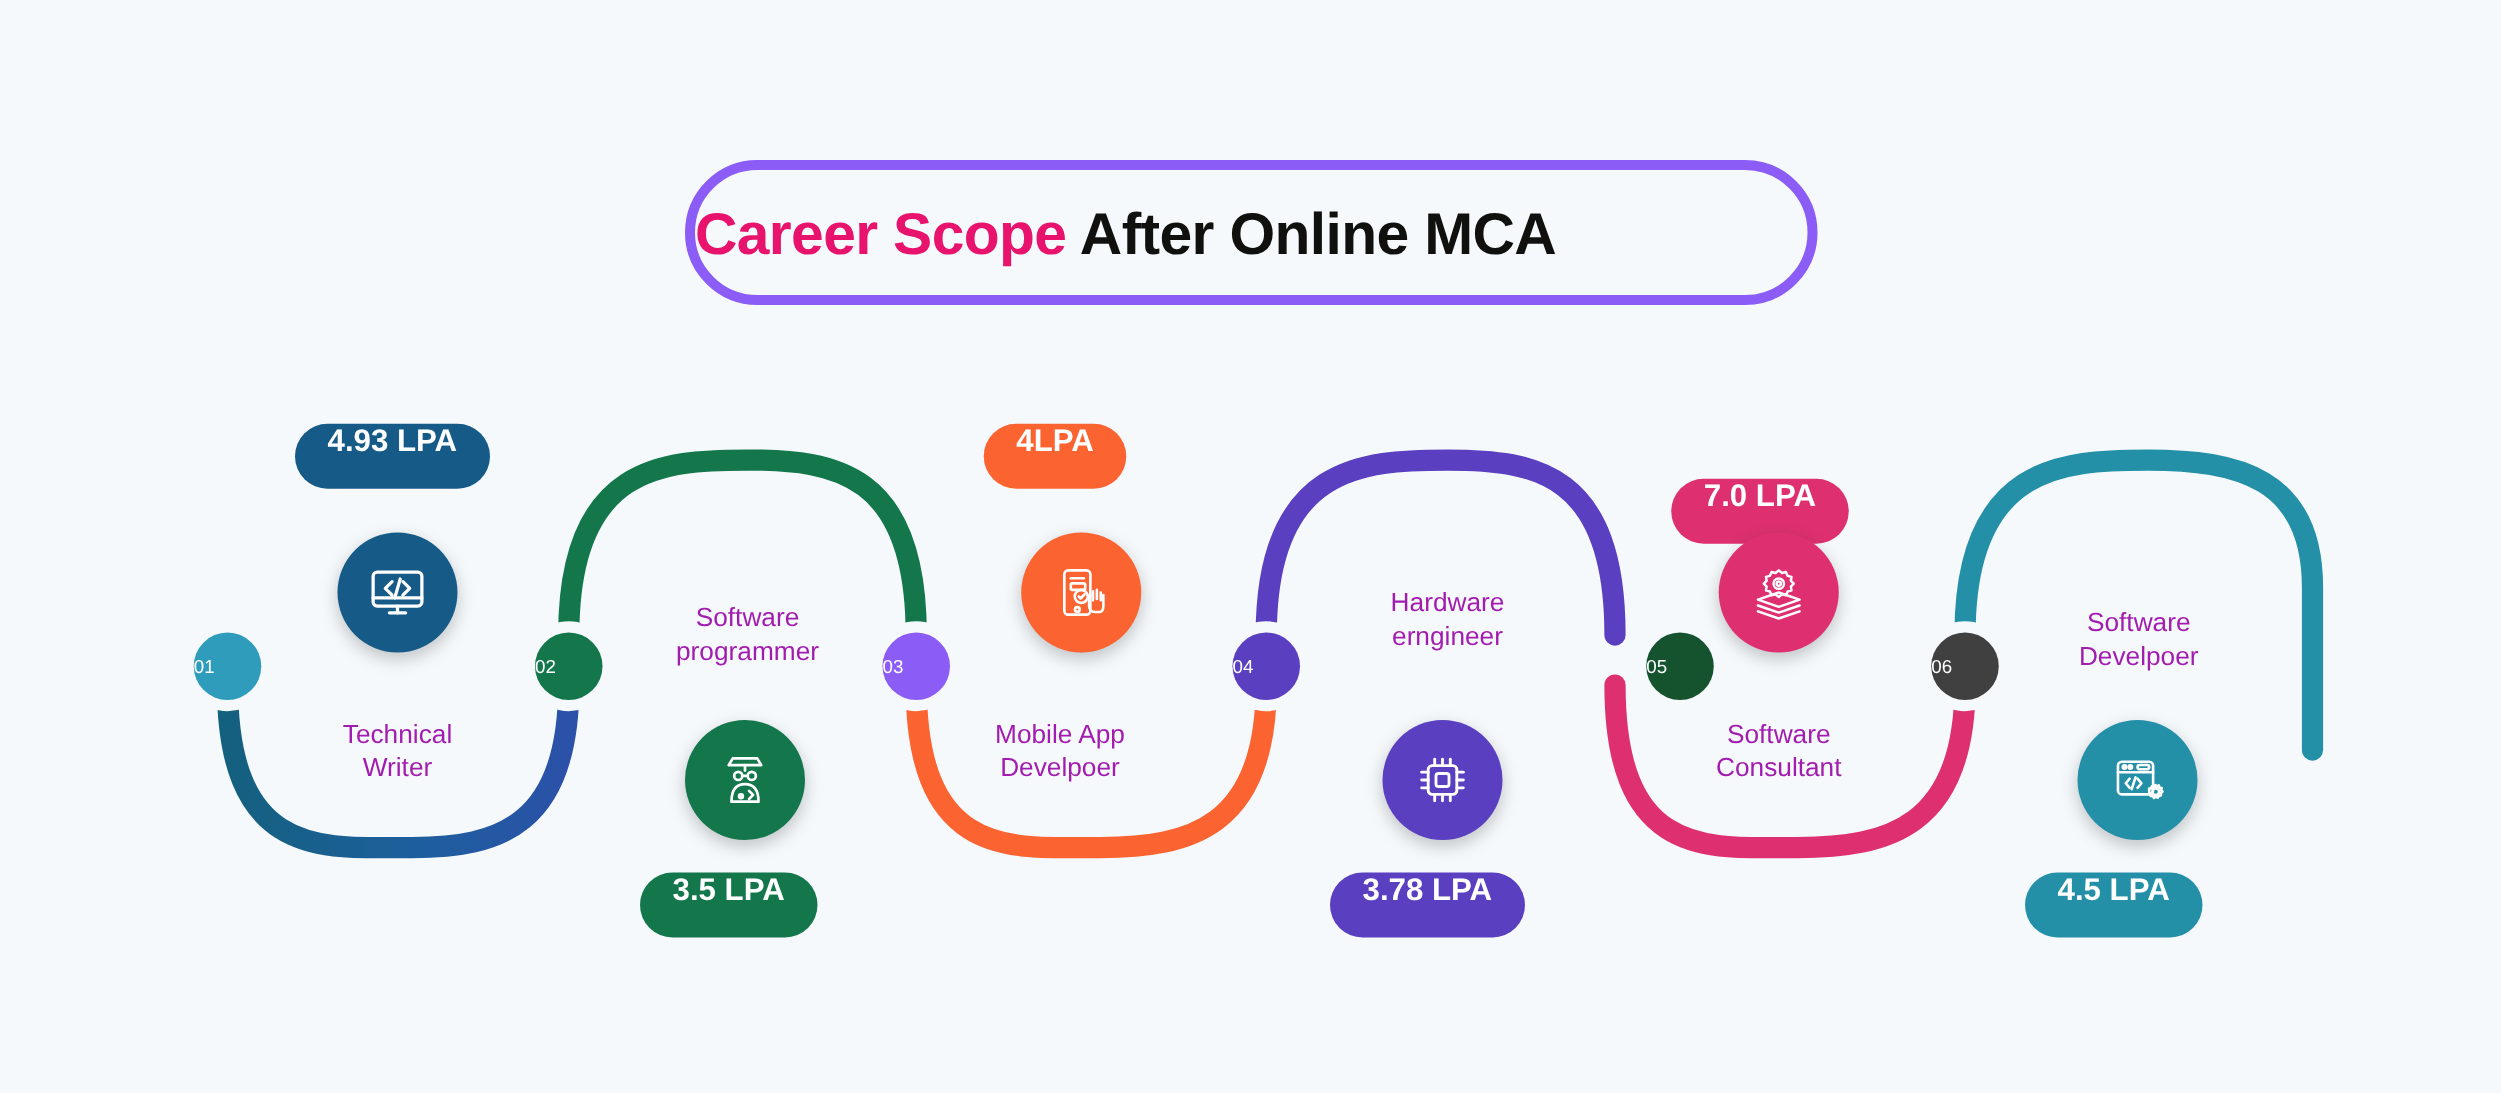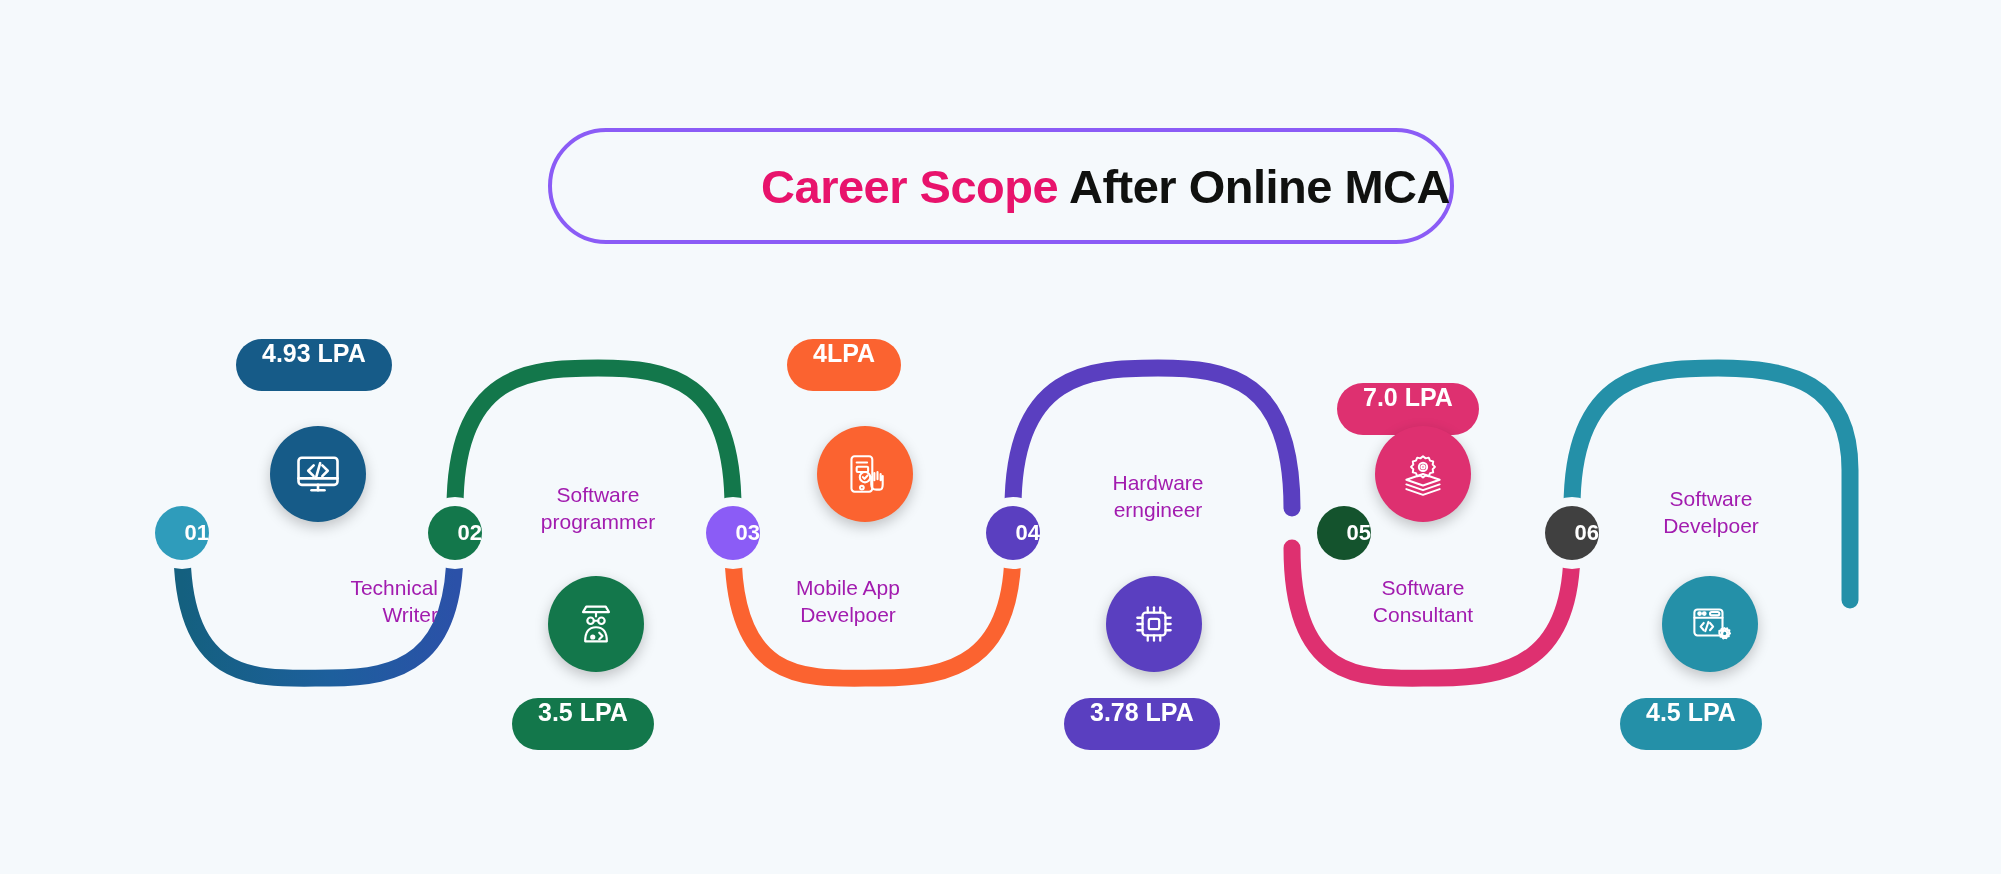--- a/index.html
+++ b/index.html
@@ -23,26 +23,26 @@
     height: 874px;
   }
 
   
   .title-pill {
     position: absolute;
     left: 548px;
     top: 128px;
     width: 906px;
     height: 116px;
-    border: 4px solid #8b5cf6;
+    border: 8px solid #8b5cf6;
     border-radius: 58px;
     box-sizing: border-box;
     display: flex;
     align-items: center;
-    justify-content: flex-end;
+    justify-content: flex-start;
     background: transparent;
   }
   .title-text {
     font-size: 47px;
     font-weight: 700;
     letter-spacing: -0.5px;
     white-space: nowrap;
     line-height: 1;
   }
   .title-accent { color: #e8136c; }
@@ -58,24 +58,24 @@
   }
 
   
   .marker {
     position: absolute;
     width: 54px;
     height: 54px;
     border-radius: 50%;
     display: flex;
     align-items: center;
-    justify-content: flex-end;
+    justify-content: flex-start;
     color: #ffffff;
-    font-size: 22px;
-    font-weight: 700;
+    font-size: 15px;
+    font-weight: 400;
     box-shadow: 0 0 0 9px #f5f9fc;
     z-index: 6;
   }
 
   
   .icon-circle {
     position: absolute;
     width: 96px;
     height: 96px;
     border-radius: 50%;
@@ -187,21 +187,21 @@
         <rect x="6" y="9" width="36" height="25" rx="3"></rect>
         <line x1="6" y1="28" x2="42" y2="28"></line>
         <polyline points="20,16 15,21 20,26"></polyline>
         <polyline points="28,16 33,21 28,26"></polyline>
         <line x1="26" y1="14" x2="22" y2="28"></line>
         <line x1="24" y1="34" x2="24" y2="39"></line>
         <line x1="18" y1="39" x2="30" y2="39"></line>
       </svg>
     </span>
   </div>
-  <div class="role-label" style="left:198px; top:548px; width:240px;text-align:right;">
+  <div class="role-label" style="left:198px; top:548px; width:240px;">
     <span>Technical
 Writer</span>
   </div>
 
   <div class="marker" style="left:428px; top:506px; background:#13774b;">
     <span>02</span>
   </div>
   <div class="role-label" style="left:478px; top:455px; width:240px;">
     <span>Software
 programmer</span>

